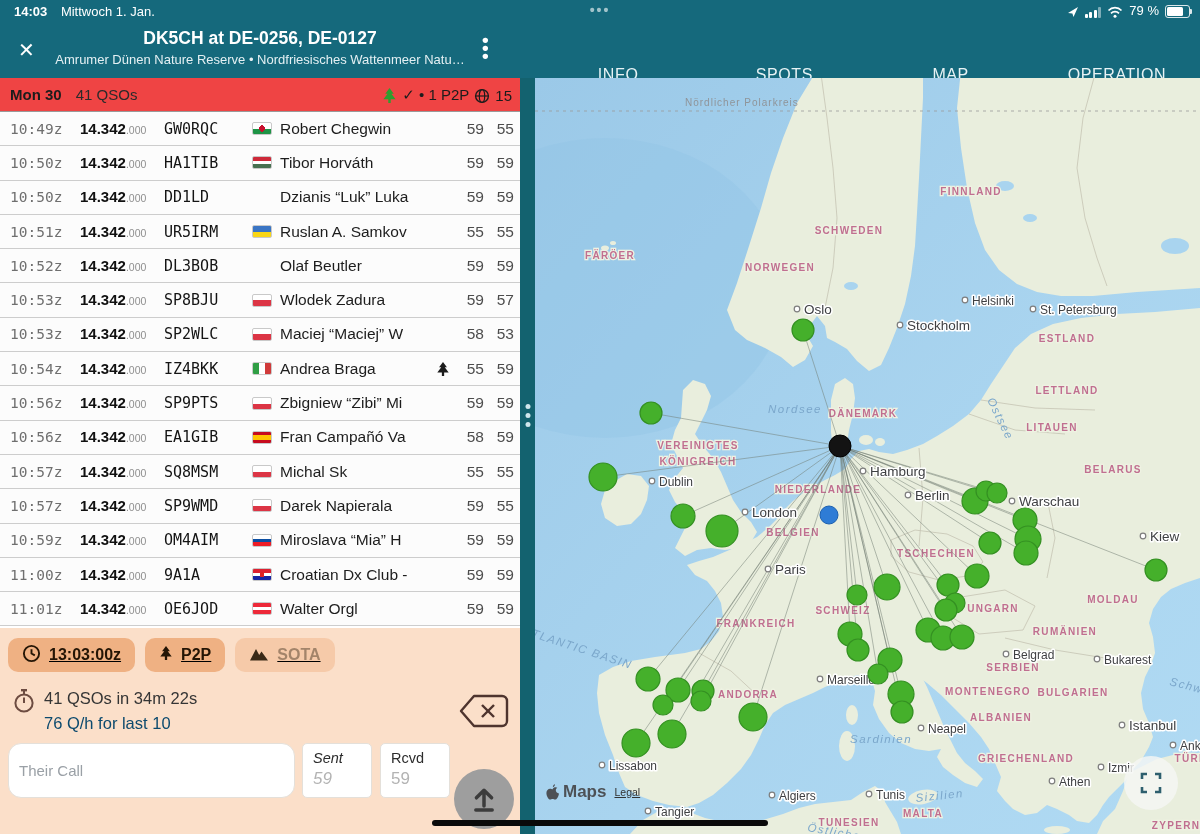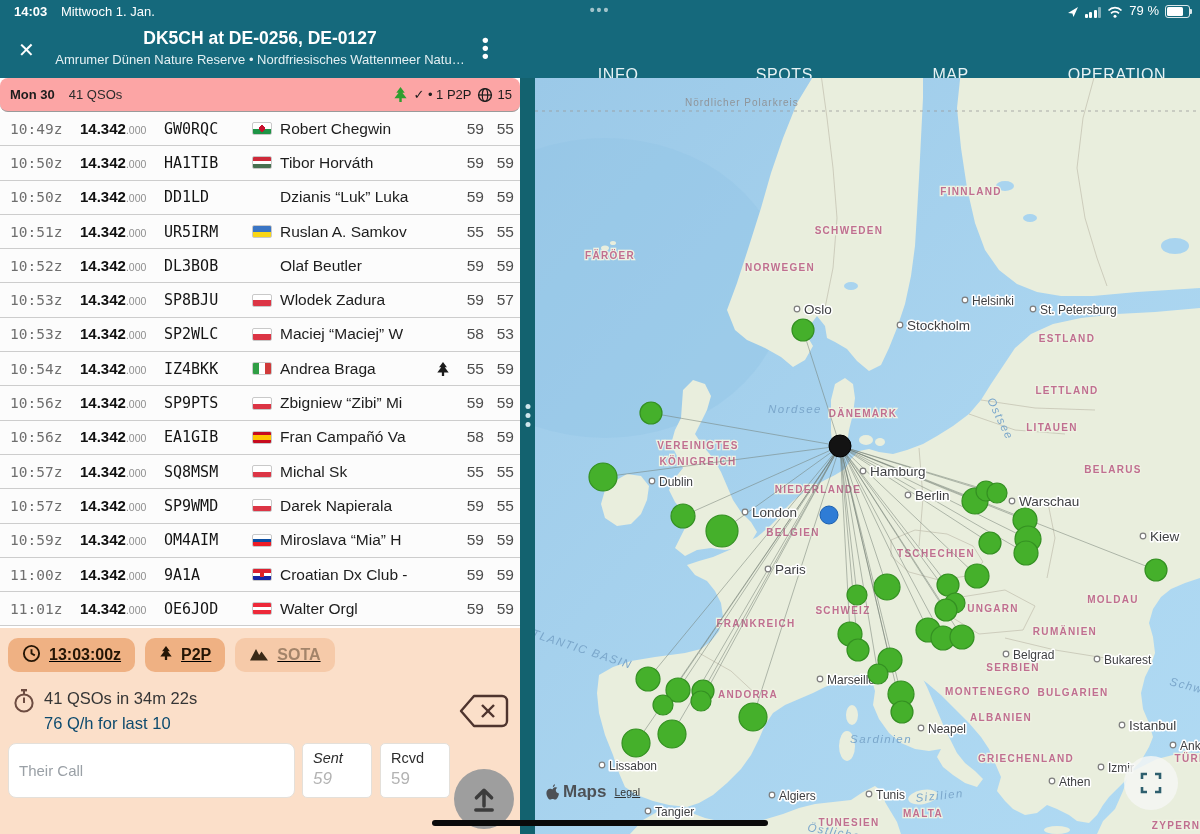--- a/index.html
+++ b/index.html
@@ -27,25 +27,25 @@
   .kebab{position:absolute;left:482px;top:12px;font-size:19px;font-weight:bold;letter-spacing:0;line-height:8px;}
   .kebab span{display:block;text-align:center;}
   
   .tabs{position:absolute;left:535px;top:24px;width:665px;height:54px;display:flex;}
   .tab{flex:1;position:relative;display:flex;align-items:center;justify-content:center;
        color:#e8f3f5;font-size:16px;letter-spacing:.6px;cursor:pointer;}
   .tab .uline{position:absolute;left:2px;right:2px;bottom:1px;height:5px;border-radius:2px;background:#7fd3e6;display:none;}
   .tab.active .uline{display:block;}
   
   .logpanel{position:absolute;left:0;top:78px;width:520px;height:550px;background:#fff;}
-  .loghead{height:33px;background:#fca5a5;border-bottom:1px solid #9a9a9a;display:flex;align-items:center;
-           padding:0 8px 0 10px;font-size:13px;color:#1c1c1c;border-radius:8px;}
+  .loghead{height:33px;background:#ef4444;border-bottom:1px solid #9a9a9a;display:flex;align-items:center;
+           padding:0 8px 0 10px;font-size:15px;color:#1c1c1c;}
   .lh-day{font-weight:bold;margin-right:14px;}
   .lh-count{color:#2b2b2b;}
-  .lh-right{margin-left:auto;display:flex;align-items:center;gap:5px;}
+  .lh-right{margin-left:auto;display:flex;align-items:flex-end;gap:5px;}
   .row{height:33.3px;display:flex;align-items:center;border-bottom:1px solid #cdcdcd;background:#fcfcfc;
        padding:0 6px 0 10px;font-size:15.5px;}
   .c-time{width:70px;font-family:"DejaVu Sans Mono",monospace;font-size:14.5px;color:#6f6f6f;}
   .c-freq{width:84px;color:#101010;}
   .c-freq b{font-size:15px;margin-top:47px;}
   .c-freq .sub{font-size:10.5px;color:#8f8f8f;}
   .c-call{width:88px;font-family:"DejaVu Sans Mono",monospace;font-size:15px;color:#141414;}
   .c-flag{width:28px;display:flex;align-items:center;}
   .flag{width:20px;height:13px;border-radius:2px;border:1px solid #c9c9c9;box-sizing:border-box;}
   .c-name{flex:1;color:#1d1d1d;white-space:nowrap;overflow:hidden;}
@@ -71,21 +71,21 @@
   .oppanel{position:absolute;left:0;top:628px;width:520px;height:206px;background:#fbdfc9;overflow:hidden;}
   .chips{position:absolute;left:8px;top:10px;display:flex;gap:10px;width:540px;text-decoration:underline;}
   .chip{display:inline-flex;align-items:center;gap:8px;height:34px;padding:0 14px;border-radius:10px;
         background:#efb183;color:#241505;font-size:16px;font-weight:bold;white-space:nowrap;}
   .chip.disabled{background:rgba(239,177,131,.45);color:rgba(94,74,54,.55);}
   .stats-ic{position:absolute;left:12px;top:60px;}
   .stats1{position:absolute;left:44px;top:61px;font-size:16.5px;color:#353535;}
   .stats2{position:absolute;left:44px;top:86px;font-size:16.5px;color:#0c4a6e;}
   .backsp{position:absolute;left:458px;top:64px;cursor:pointer;}
   .theircall{position:absolute;left:8px;top:115px;width:287px;height:55px;background:#fff;border:1px solid #e4e0da;
-             border-radius:8px;box-sizing:border-box;font-size:15px;padding:8px 10px;color:#222;outline:none;}
+             border-radius:13px;box-sizing:border-box;font-size:15px;padding:8px 10px;color:#222;outline:none;}
   .theircall::placeholder{color:#9aa0a6;}
   .numbox{position:absolute;top:115px;width:70px;height:55px;background:#fff;border:1px solid #e4e0da;border-radius:5px;
           box-sizing:border-box;padding:6px 10px;cursor:text;}
   .numbox .lbl{font-size:14.5px;color:#2c2c2c;}
   .numbox .val{font-size:17px;color:#b3b3b3;margin-top:3px;}
   .upbtn{position:absolute;left:454px;top:141px;width:60px;height:60px;border-radius:50%;background:#9e9e9e;
          display:flex;align-items:center;justify-content:center;cursor:pointer;}
   
   .map{position:absolute;left:535px;top:78px;width:665px;height:756px;overflow:hidden;}
   .map svg{display:block;}

